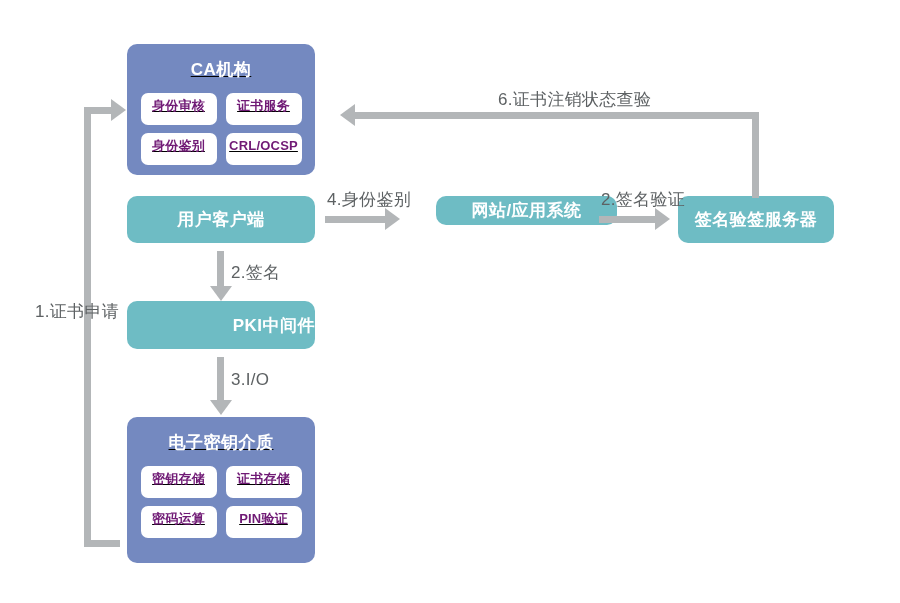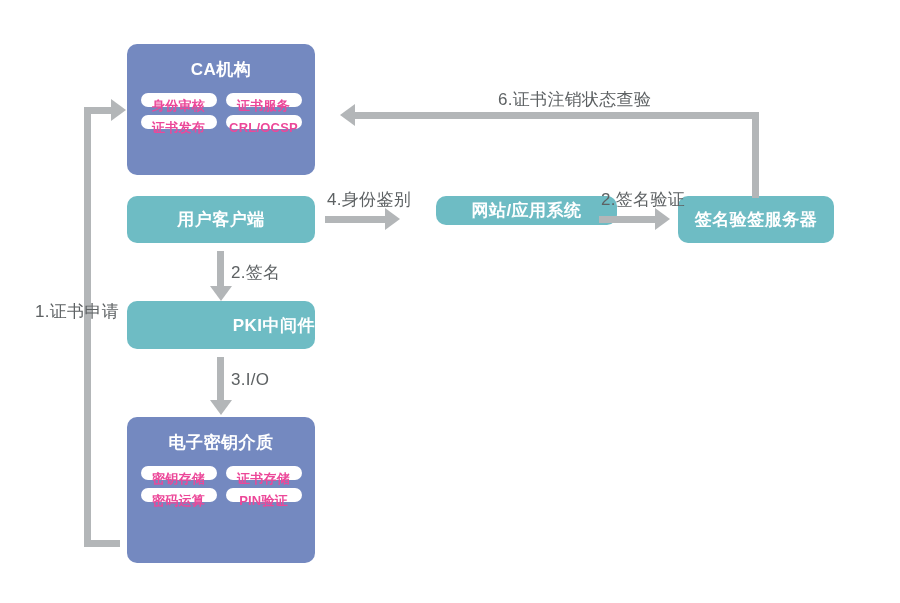--- a/index.html
+++ b/index.html
@@ -19,21 +19,21 @@
   }
   
   .node {
     position: absolute;
     box-sizing: border-box;
     border-radius: 10px;
     display: flex;
     flex-direction: column;
     align-items: center;
   }
-  .node.purple { background: #7489c0; }
+  .node.purple { background: #7489c0; text-decoration: underline; }
   .node.teal   { background: #6ebcc4; }
 
   .node-title {
     color: #ffffff;
     font-weight: bold;
     letter-spacing: 0.5px;
     text-align: center;
     white-space: nowrap;
   }
   .group-title {
@@ -50,24 +50,24 @@
   
   .pill-grid {
     display: grid;
     grid-template-columns: repeat(2, 76px);
     gap: 8px 9px;
     margin-top: 12px;
   }
   .pill {
     background: #ffffff;
     border-radius: 7px;
-    height: 14px;
+    height: 32px;
     line-height: 26px;
     text-align: center;
-    color: #ec4899;
+    color: #701a75;
     font-size: 13px;
     font-weight: bold;
     white-space: nowrap;
     letter-spacing: 0.2px;
   }
 
   
   .conn {
     position: absolute;
     background: #b3b6b8;
@@ -107,21 +107,21 @@
 </head>
 <body>
 
 <div id="canvas">
 
   <div class="node purple" style="left:127px; top:44px; width:188px; height:131px;">
     <div class="node-title group-title">CA机构</div>
     <div class="pill-grid">
       <div class="pill">身份审核</div>
       <div class="pill">证书服务</div>
-      <div class="pill">证书发布</div>
+      <div class="pill">身份鉴别</div>
       <div class="pill">CRL/OCSP</div>
     </div>
   </div>
 
   <div class="node teal simple" style="left:127px; top:196px; width:188px; height:47px;">
     <div class="node-title simple-title">用户客户端</div>
   </div>
 
   <div class="node teal simple" style="left:127px; top:301px; width:188px; height:48px;align-items:flex-end;">
     <div class="node-title simple-title">PKI中间件</div>

